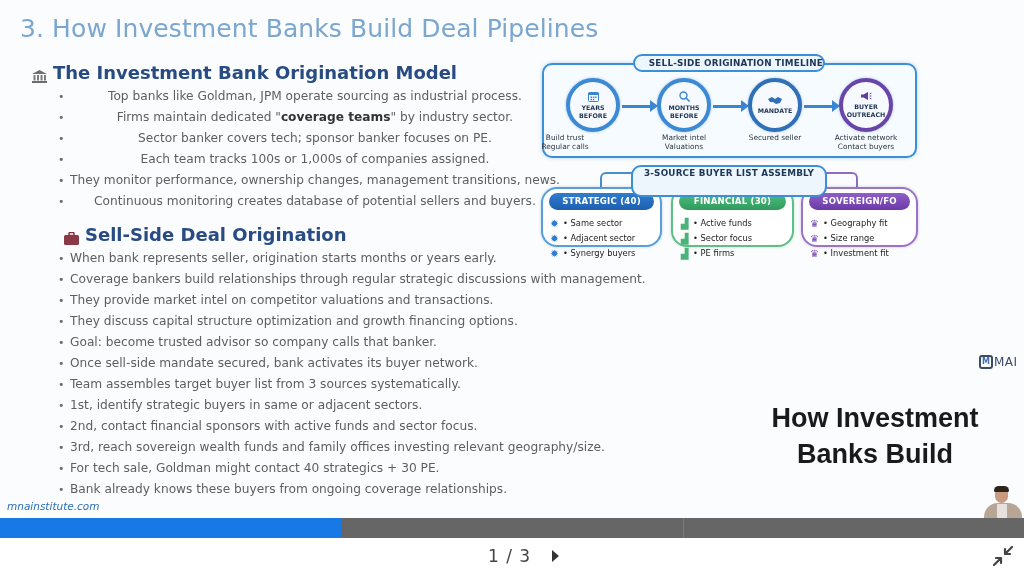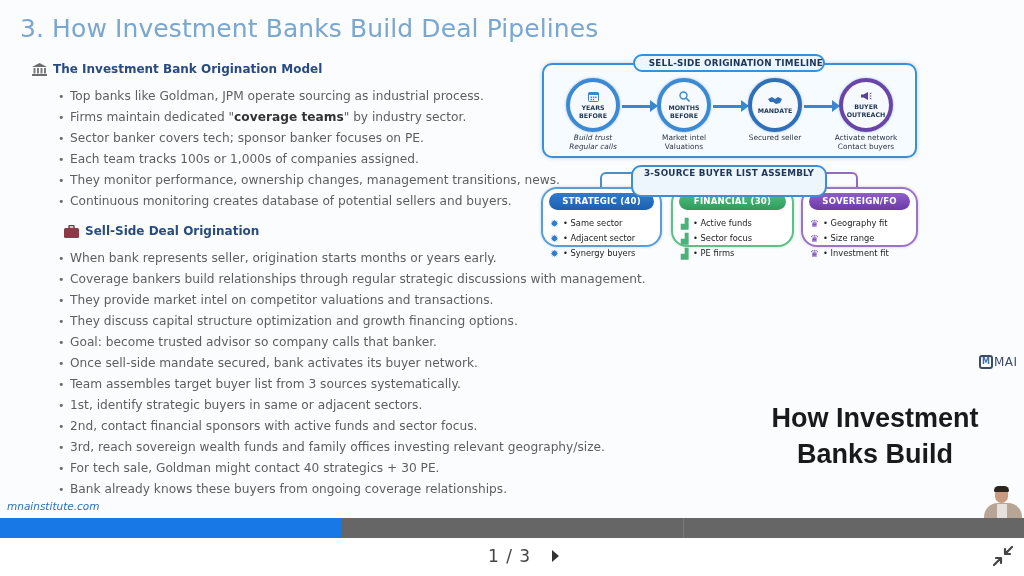--- a/index.html
+++ b/index.html
@@ -3,21 +3,21 @@
 <meta charset="utf-8">
 <style>
   * { box-sizing: border-box; margin: 0; padding: 0; }
   html, body { width: 1024px; height: 576px; overflow: hidden; background: #ffffff; }
   body { font-family: "DejaVu Sans", "Liberation Sans", sans-serif; position: relative; color: #555; }
 
   .slide { position: absolute; left: 0; top: 0; width: 1024px; height: 518px; background: #fbfcfd; overflow: hidden; }
 
   .page-title { position: absolute; left: 20px; top: 14px; font-size: 25px; color: #7aa6cf; letter-spacing: 0.1px; white-space: nowrap; }
 
-  .section-heading { position: absolute; left: 32px; display: flex; align-items: center; gap: 6px; font-size: 12px; font-weight: bold; color: #274b82; white-space: nowrap; }
+  .section-heading { position: absolute; left: 32px; display: flex; align-items: center; gap: 6px; font-size: 18px; font-weight: bold; color: #274b82; white-space: nowrap; }
   .section-heading .hicon { width: 15px; height: 13px; display: inline-block; position: relative; }
 
   .bullets { position: absolute; left: 58px; list-style: none; }
   .bullets li { font-size: 12.2px; color: #5e5e5e; height: 21px; line-height: 21px; white-space: nowrap; position: relative; padding-left: 12px; }
   .bullets li::before { content: "•"; position: absolute; left: 0; top: 0; color: #6a6a6a; font-size: 11px; }
   .bullets li b { color: #333; }
 
   
   .timeline-box { position: absolute; left: 542px; top: 63px; width: 375px; height: 95px; border: 2.5px solid #3b8fd6; border-radius: 10px; background: #f6fbff; box-shadow: 0 0 4px rgba(59,143,214,0.35); }
   .timeline-label { position: absolute; left: 633px; top: 54px; width: 192px; height: 18px; border: 2px solid #3b8fd6; border-radius: 10px; background: #eef6fd; font-size: 8.8px; font-weight: bold; color: #1e3556; text-align: right; line-height: 14px; letter-spacing: 0.2px; }
@@ -85,21 +85,21 @@
           <polygon points="7.5,0 15,4 0,4" fill="#6e6e6e"></polygon>
           <rect x="1.5" y="5" width="2" height="5.5" fill="#7c7c7c"></rect>
           <rect x="5" y="5" width="2" height="5.5" fill="#7c7c7c"></rect>
           <rect x="8.5" y="5" width="2" height="5.5" fill="#7c7c7c"></rect>
           <rect x="12" y="5" width="2" height="5.5" fill="#7c7c7c"></rect>
           <rect x="0" y="11" width="15" height="2" fill="#6e6e6e"></rect>
         </svg>
     </span>
     <span>The Investment Bank Origination Model</span>
   </div>
-  <ul class="bullets" style="top:86px;">
+  <ul class="bullets" style="top:86px;text-align:center;">
     <li>Top banks like Goldman, JPM operate sourcing as industrial process.</li>
     <li><span>Firms maintain dedicated "</span><b>coverage teams</b><span>" by industry sector.</span></li>
     <li>Sector banker covers tech; sponsor banker focuses on PE.</li>
     <li>Each team tracks 100s or 1,000s of companies assigned.</li>
     <li>They monitor performance, ownership changes, management transitions, news.</li>
     <li>Continuous monitoring creates database of potential sellers and buyers.</li>
   </ul>
 
   <div class="section-heading" style="top:224px;padding-left:32px;">
     <span class="hicon">
@@ -173,21 +173,21 @@
           <path d="M1 3.5 H3.5 L8 1 V9 L3.5 6.5 H1 Z" fill="#5b3f9e"></path>
           <line x1="9.5" y1="3" x2="11.5" y2="2" stroke="#5b3f9e" stroke-width="0.9"></line>
           <line x1="9.5" y1="5" x2="11.5" y2="5" stroke="#5b3f9e" stroke-width="0.9"></line>
           <line x1="9.5" y1="7" x2="11.5" y2="8" stroke="#5b3f9e" stroke-width="0.9"></line>
         </svg>
     </span>
     <span class="ctext">BUYER</span>
     <span class="ctext">OUTREACH</span>
   </div>
 
-  <div class="caption" style="left:548px; top:133px;font-style:italic;">
+  <div class="caption" style="left:520px; top:133px;">
     <div>Build trust</div>
     <div>Regular calls</div>
   </div>
   <div class="caption" style="left:639px; top:133px;">
     <div>Market intel</div>
     <div>Valuations</div>
   </div>
   <div class="caption" style="left:730px; top:133px;">
     <div>Secured seller</div>
   </div>

